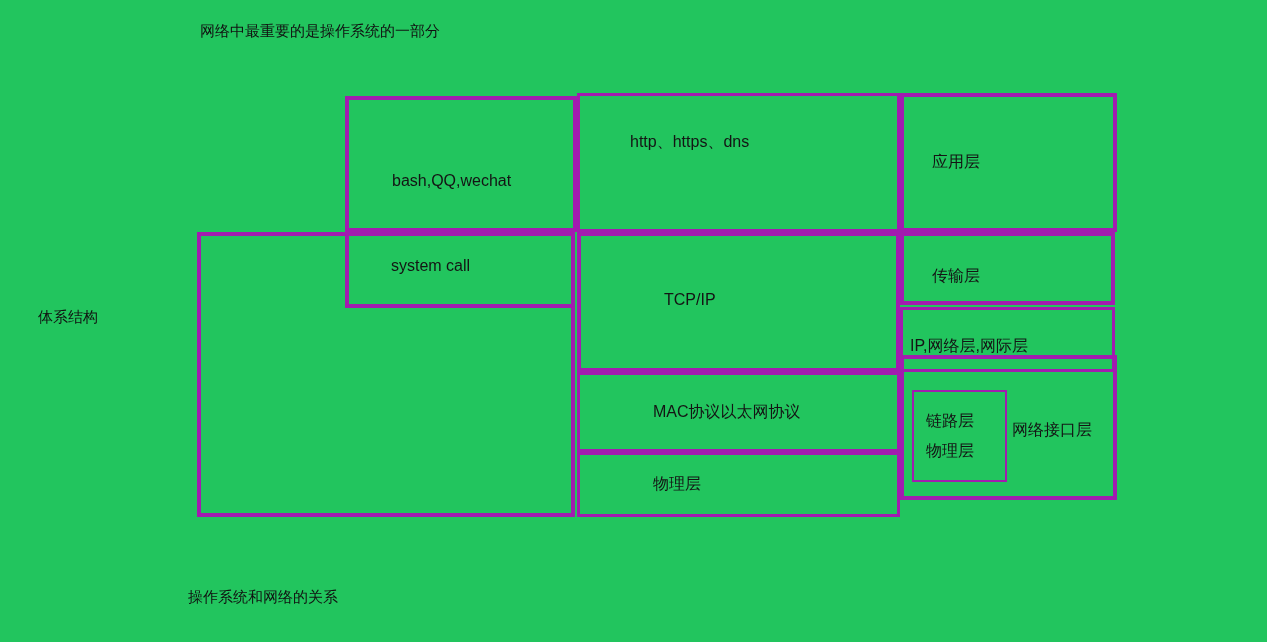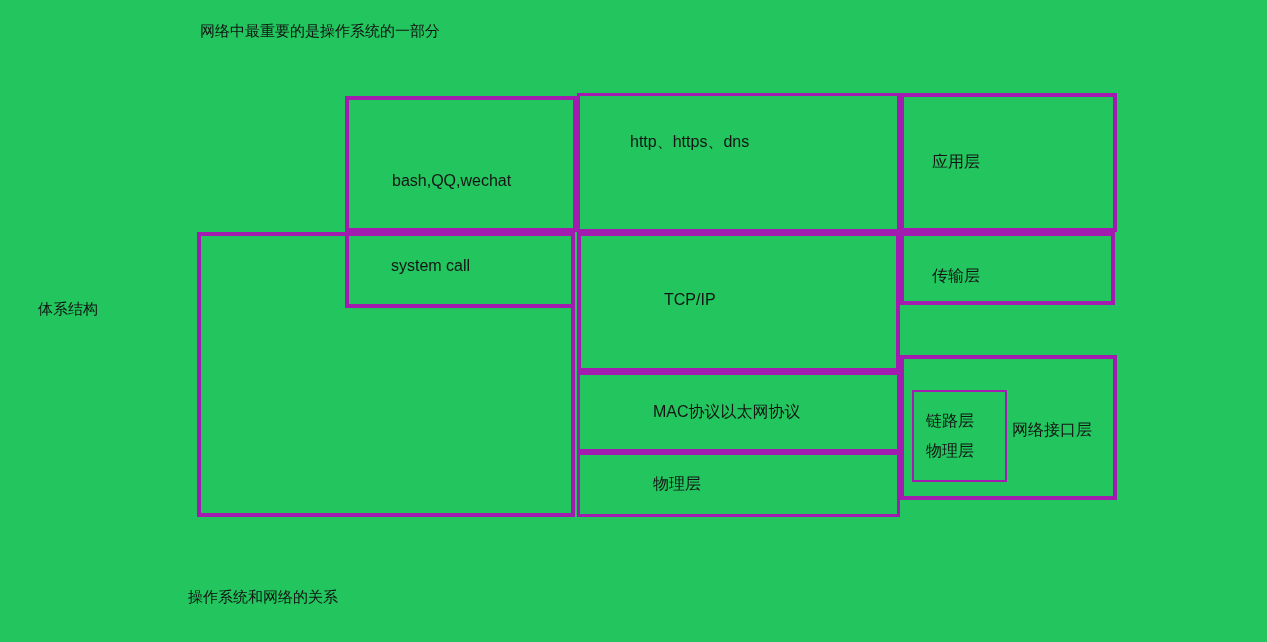--- a/index.html
+++ b/index.html
@@ -16,21 +16,21 @@
       color: #141414;
       overflow: hidden;
     }
     .note {
       position: absolute;
       font-size: 15px;
       white-space: nowrap;
       color: #111111;
     }
     .top-note    { left: 200px; top: 22px; }
-    .left-note   { left: 38px;  top: 300px; text-align: right; }
+    .left-note   { left: 38px;  top: 308px; text-align: right; }
     .bottom-note { left: 188px; top: 588px; text-align: center; }
 
     .box {
       position: absolute;
       box-sizing: border-box;
       border: 4px solid #a21caf;
       background: transparent;
     }
     .b3 { border-width: 3px; }
     .b4 { border-width: 4px; }
@@ -113,20 +113,23 @@
   </div>
 
   <div class="box b4 transport-box">
     <span class="label transport-label">传输层</span>
   </div>
 
   <div class="box applayer-box">
     <span class="label applayer-label">应用层</span>
   </div>
 
+  <div class="box b3 ip-box">
+    <span class="label ip-label">IP,网络层,网际层</span>
+  </div>
 
   <div class="box interface-box">
     <div class="box inner-box">
       <span class="label link-label">链路层</span>
       <span class="label physinner-label">物理层</span>
     </div>
     <span class="label interface-label">网络接口层</span>
   </div>
 
 </div>

